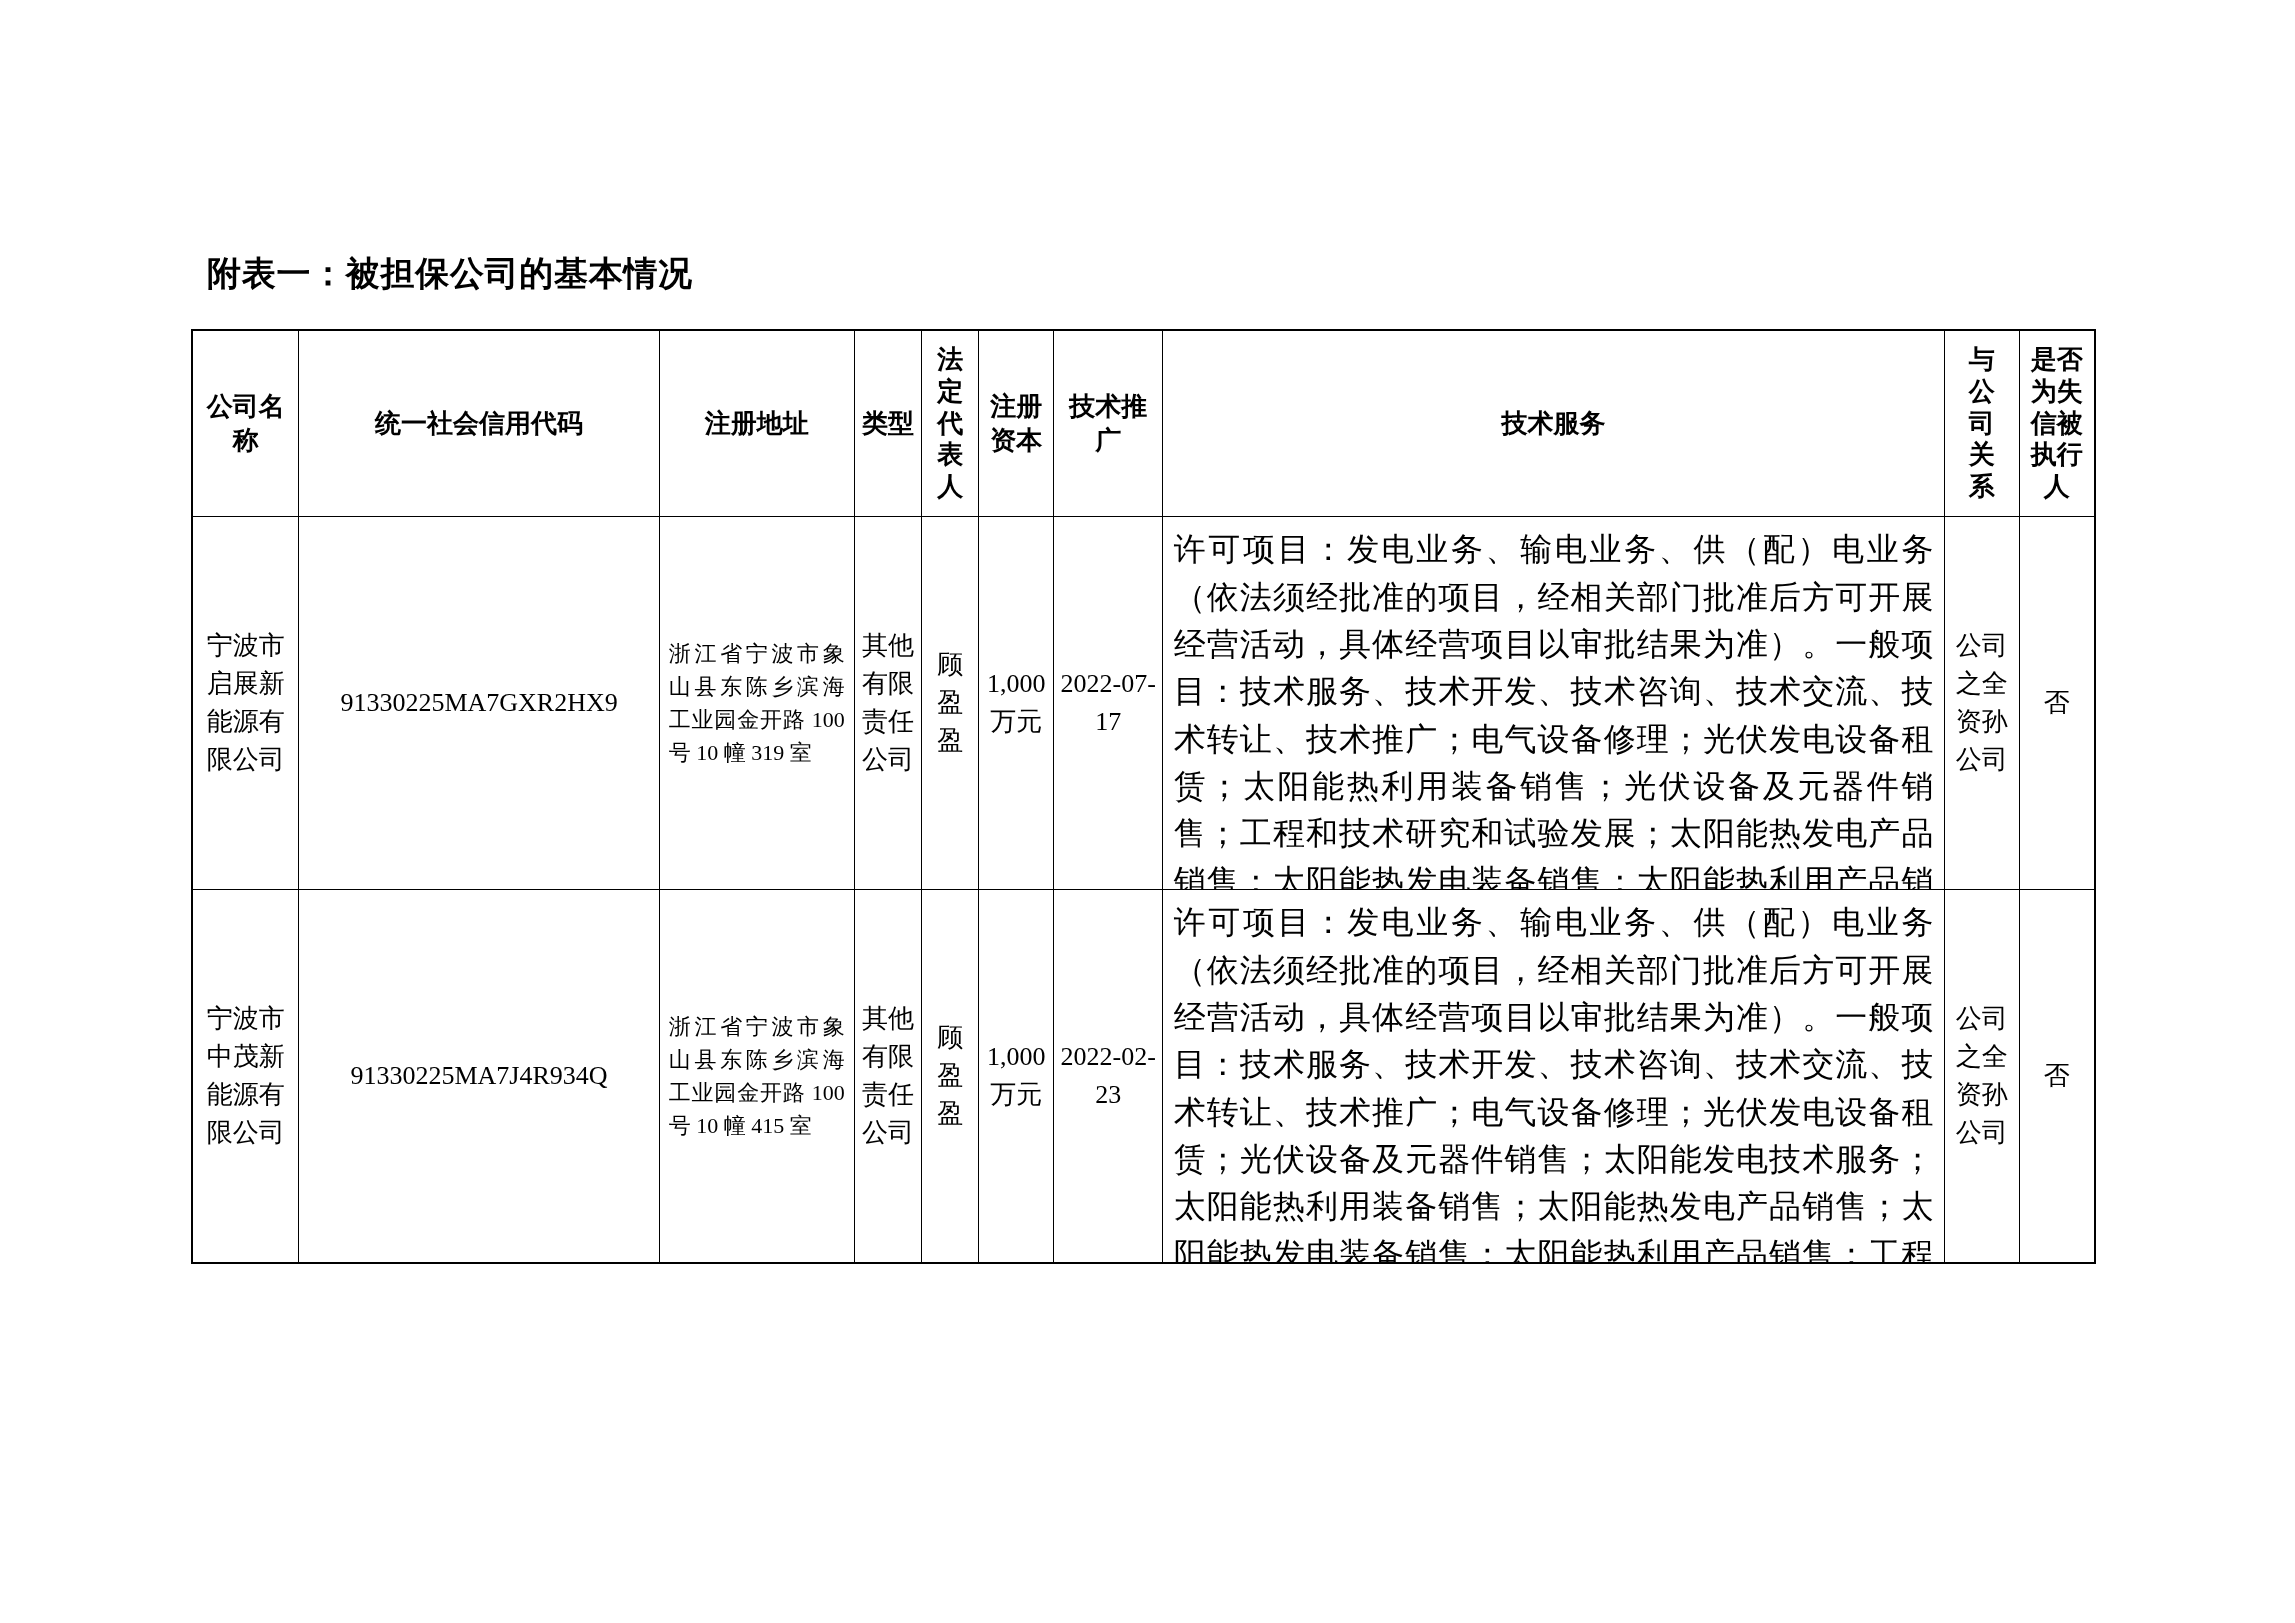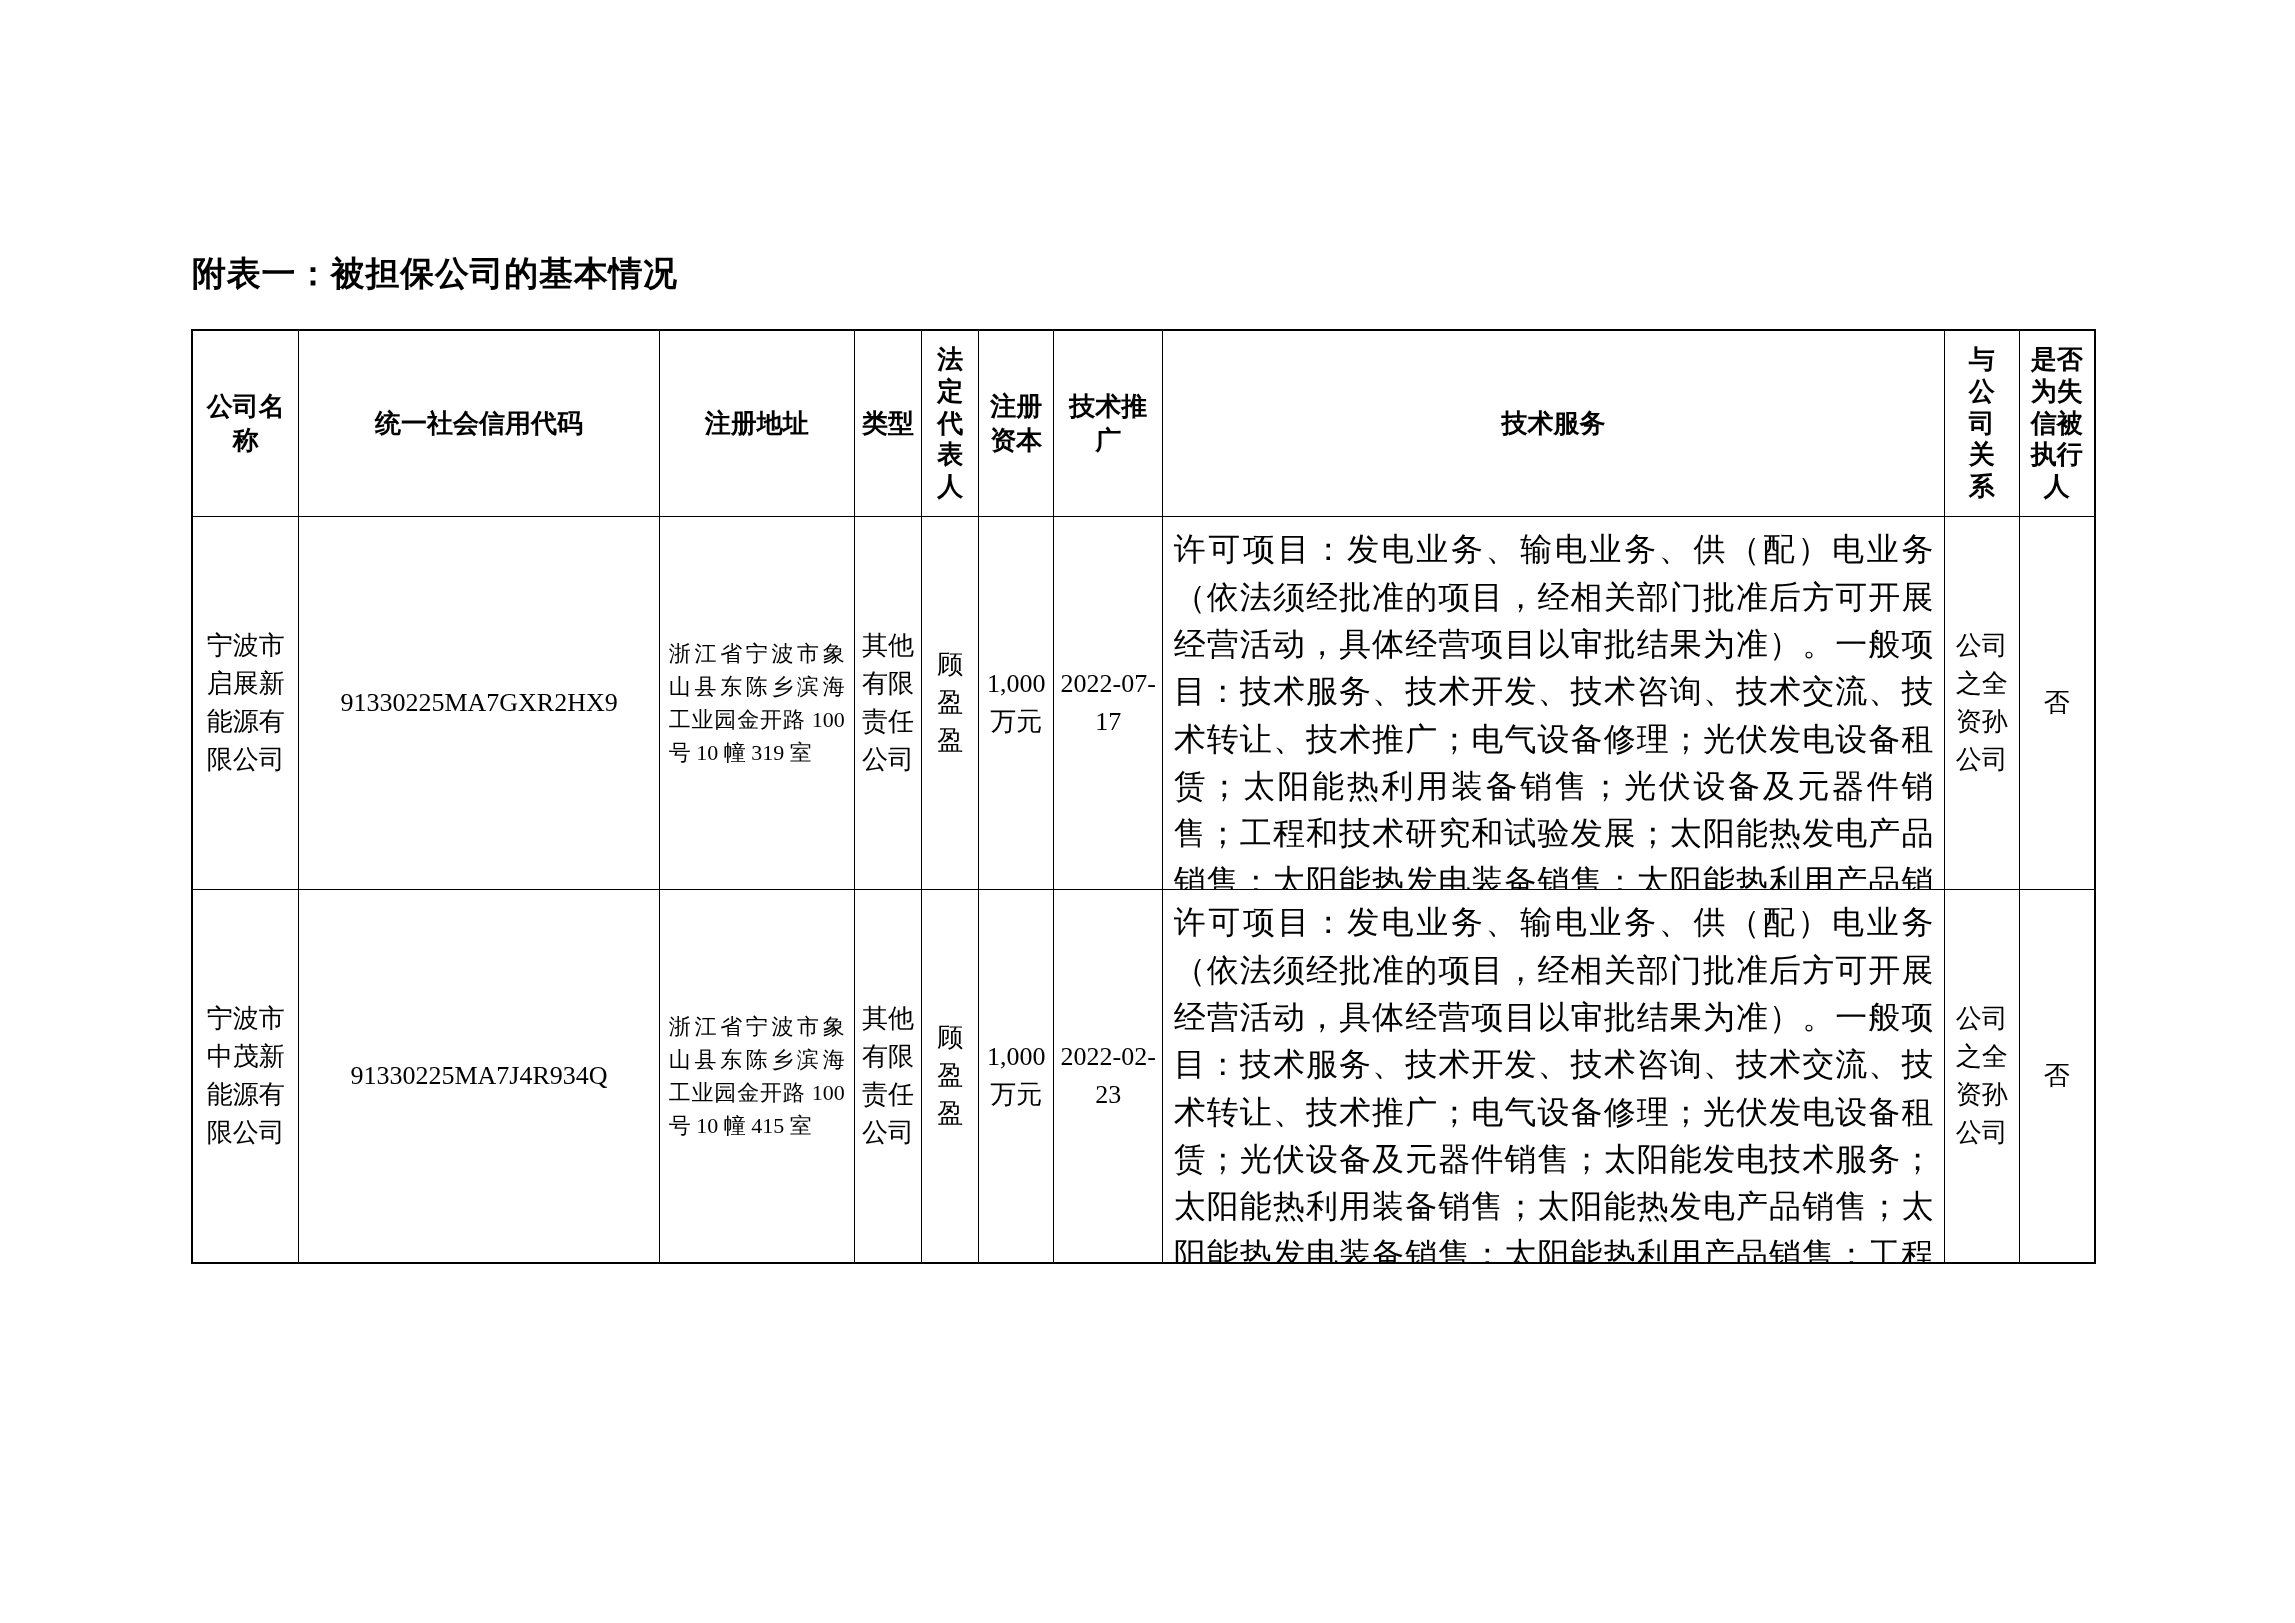--- a/index.html
+++ b/index.html
@@ -18,21 +18,21 @@
   .page {
     position: relative;
     width: 2295px;
     height: 1623px;
     background: #ffffff;
     box-sizing: border-box;
   }
 
   .doc-title {
     position: absolute;
-    left: 192px;
+    left: 207px;
     top: 254px;
     font-size: 34px;
     font-weight: bold;
     letter-spacing: 0.7px;
     line-height: 1.2;
     white-space: nowrap;
   }
 
   .table-wrap {
     position: absolute;

